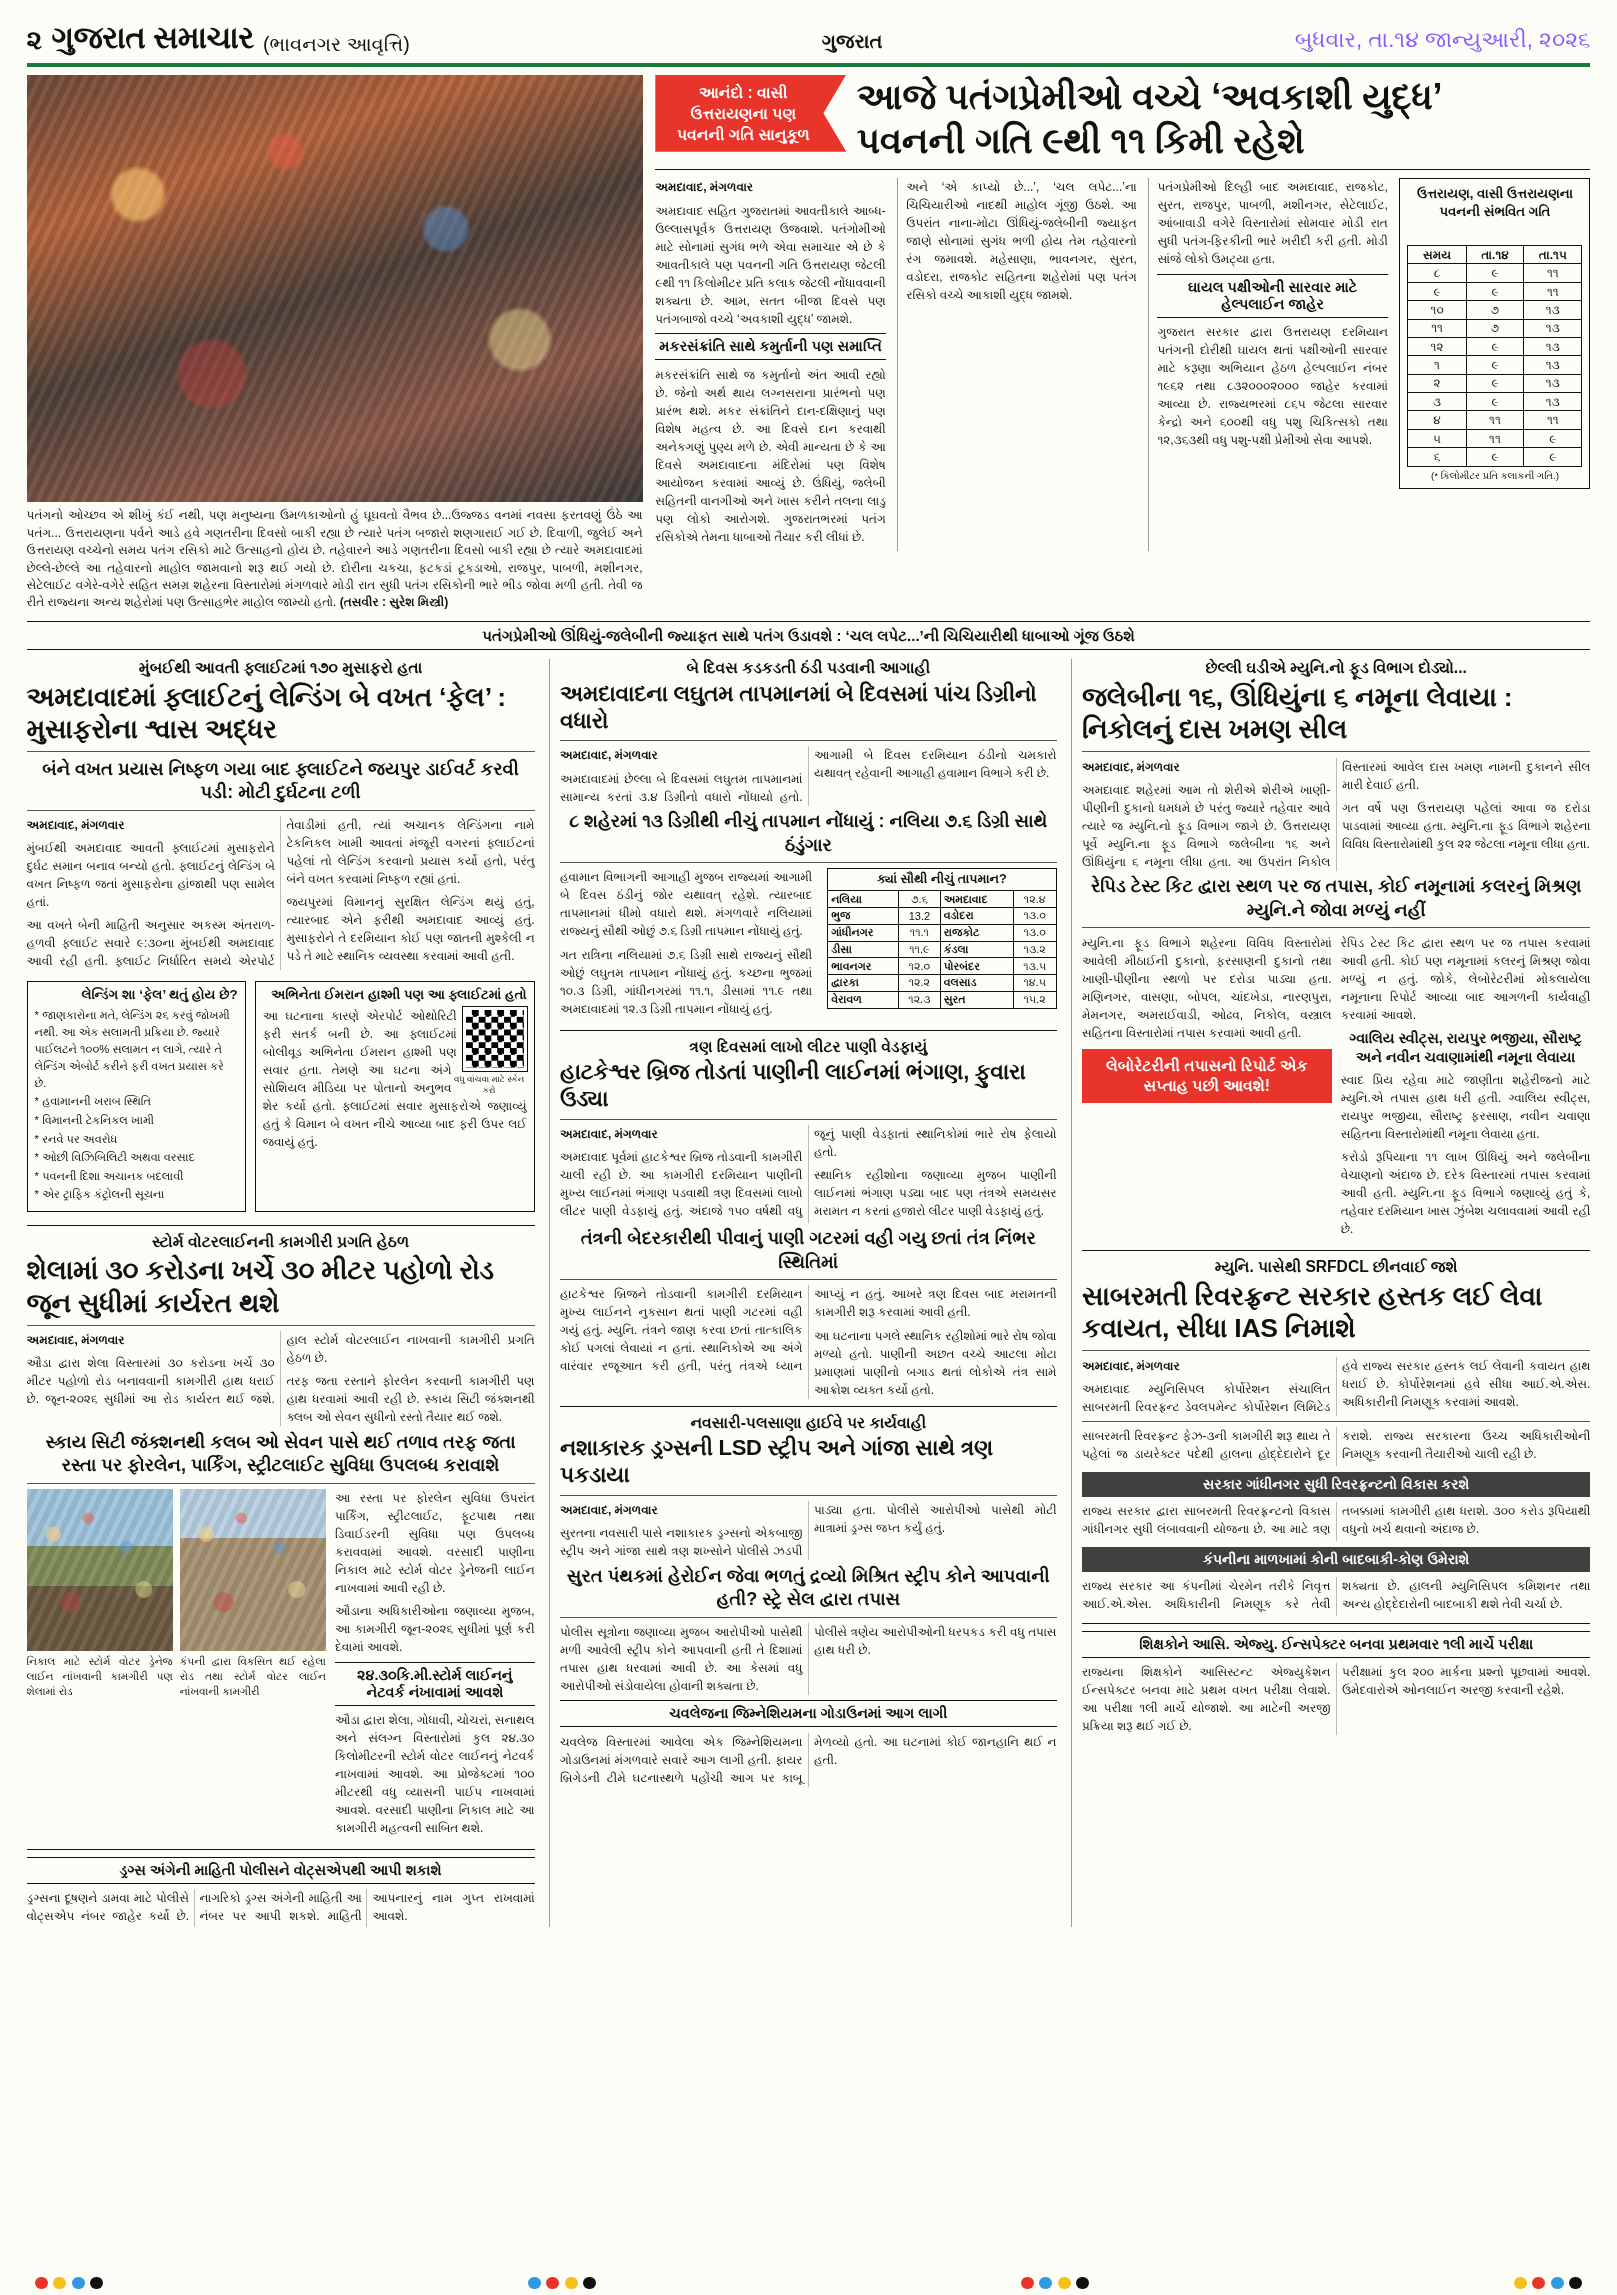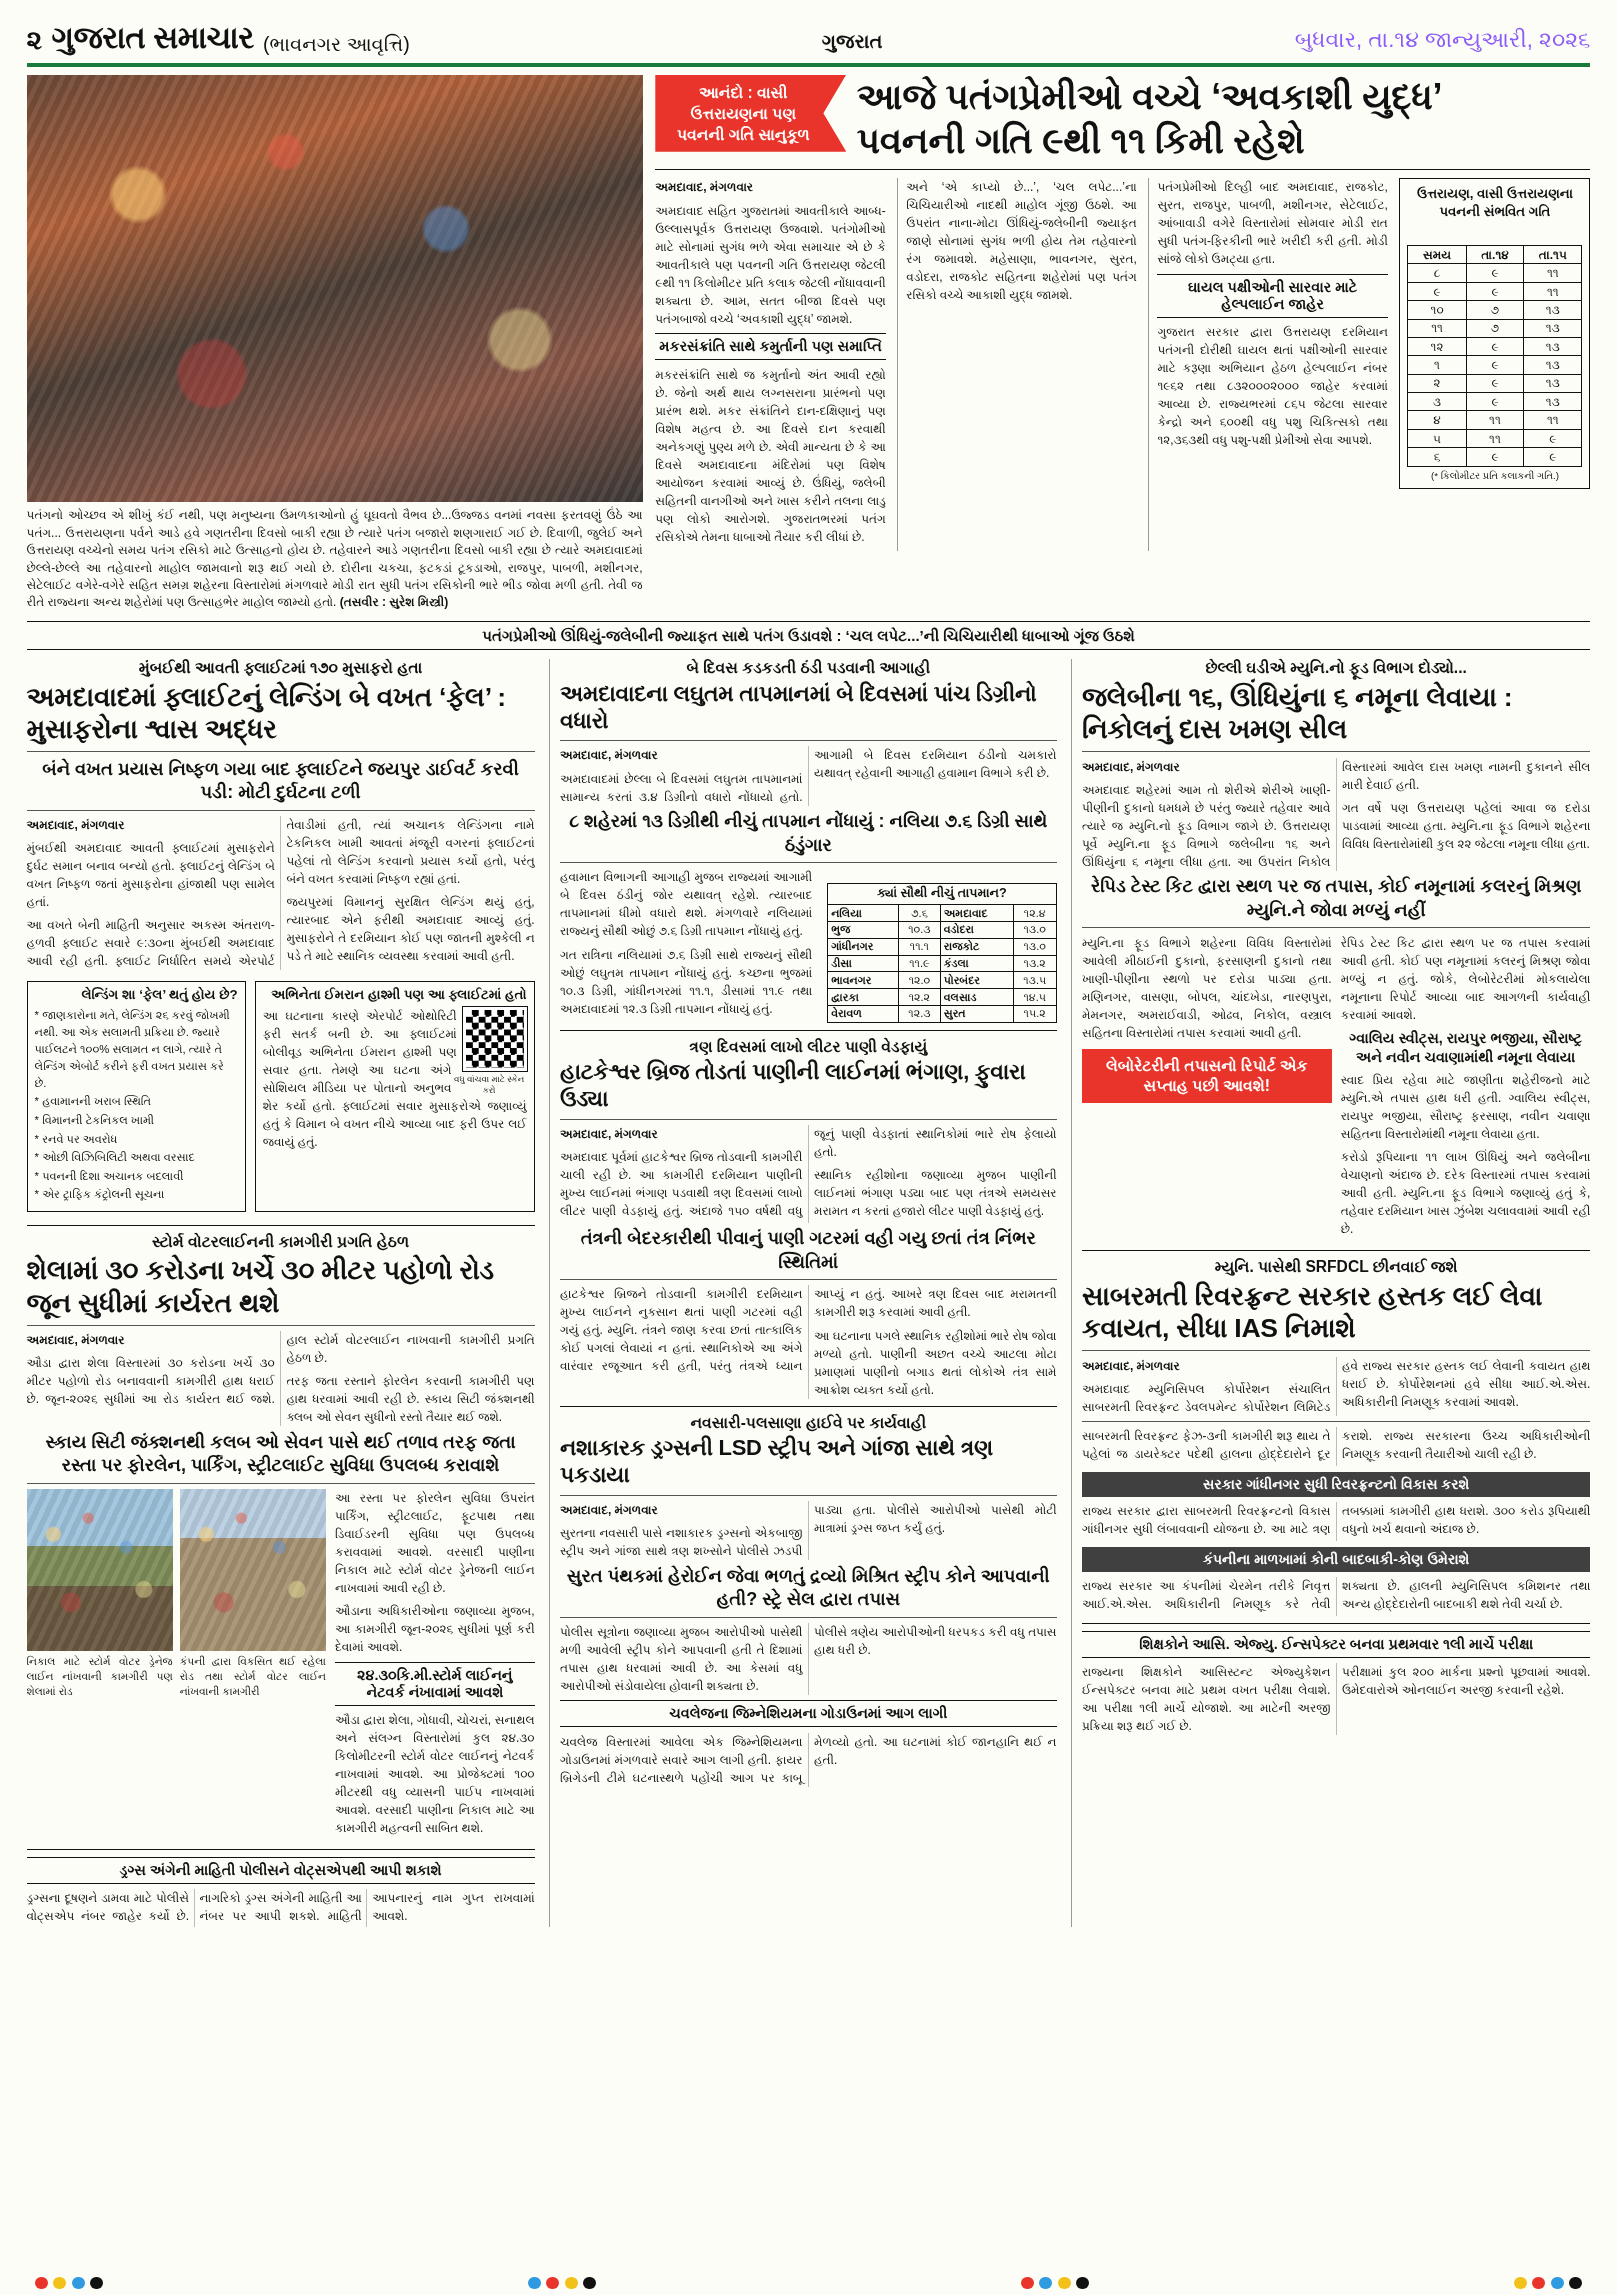--- a/index.html
+++ b/index.html
@@ -385,38 +385,38 @@
         <hr class="hr-thin">
 
         <div class="twocols">
           <p class="body b center">અમદાવાદ, મંગળવાર</p>
           <p class="body">અમદાવાદમાં છેલ્લા બે દિવસમાં લઘુતમ તાપમાનમાં સામાન્ય કરતાં ૩.૪ ડિગ્રીનો વધારો નોંધાયો હતો. આગામી બે દિવસ દરમિયાન ઠંડીનો ચમકારો યથાવત્ રહેવાની આગાહી હવામાન વિભાગે કરી છે.</p>
         </div>
 
         <h3 class="sub c">૮ શહેરમાં ૧૩ ડિગ્રીથી નીચું તાપમાન નોંધાયું : નલિયા ૭.૬ ડિગ્રી સાથે ઠંડુંગાર</h3>
         <hr class="hr-thin">
 
-        <div style="display:flex; gap:15px;align-items:flex-end;">
+        <div style="display:flex; gap:15px;">
           <div style="flex:1.1">
             <p class="body">હવામાન વિભાગની આગાહી મુજબ રાજ્યમાં આગામી બે દિવસ ઠંડીનું જોર યથાવત્ રહેશે. ત્યારબાદ તાપમાનમાં ધીમો વધારો થશે. મંગળવારે નલિયામાં રાજ્યનું સૌથી ઓછું ૭.૬ ડિગ્રી તાપમાન નોંધાયું હતું.</p>
             <p class="body">ગત રાત્રિના નલિયામાં ૭.૬ ડિગ્રી સાથે રાજ્યનું સૌથી ઓછું લઘુતમ તાપમાન નોંધાયું હતું. કચ્છના ભુજમાં ૧૦.૩ ડિગ્રી, ગાંધીનગરમાં ૧૧.૧, ડીસામાં ૧૧.૯ તથા અમદાવાદમાં ૧૨.૩ ડિગ્રી તાપમાન નોંધાયું હતું.</p>
           </div>
           <div style="flex:1">
             <div class="temp-title">ક્યાં સૌથી નીચું તાપમાન?</div>
             <table class="temp">
               <tbody id="temp-body">
                   <tr>
                     <td style="text-align: left; font-weight: bold;">નલિયા</td>
                     <td style="text-align: center;">૭.૬</td>
                     <td style="text-align: left; font-weight: bold;">અમદાવાદ</td>
                     <td style="text-align: center;">૧૨.૪</td>
                   </tr>
                   <tr>
                     <td style="text-align: left; font-weight: bold;">ભુજ</td>
-                    <td style="text-align: center;">૧૦.૩</td>
+                    <td style="text-align: center;">13.2</td>
                     <td style="text-align: left; font-weight: bold;">વડોદરા</td>
                     <td style="text-align: center;">૧૩.૦</td>
                   </tr>
                   <tr>
                     <td style="text-align: left; font-weight: bold;">ગાંધીનગર</td>
                     <td style="text-align: center;">૧૧.૧</td>
                     <td style="text-align: left; font-weight: bold;">રાજકોટ</td>
                     <td style="text-align: center;">૧૩.૦</td>
                   </tr>
                   <tr>

